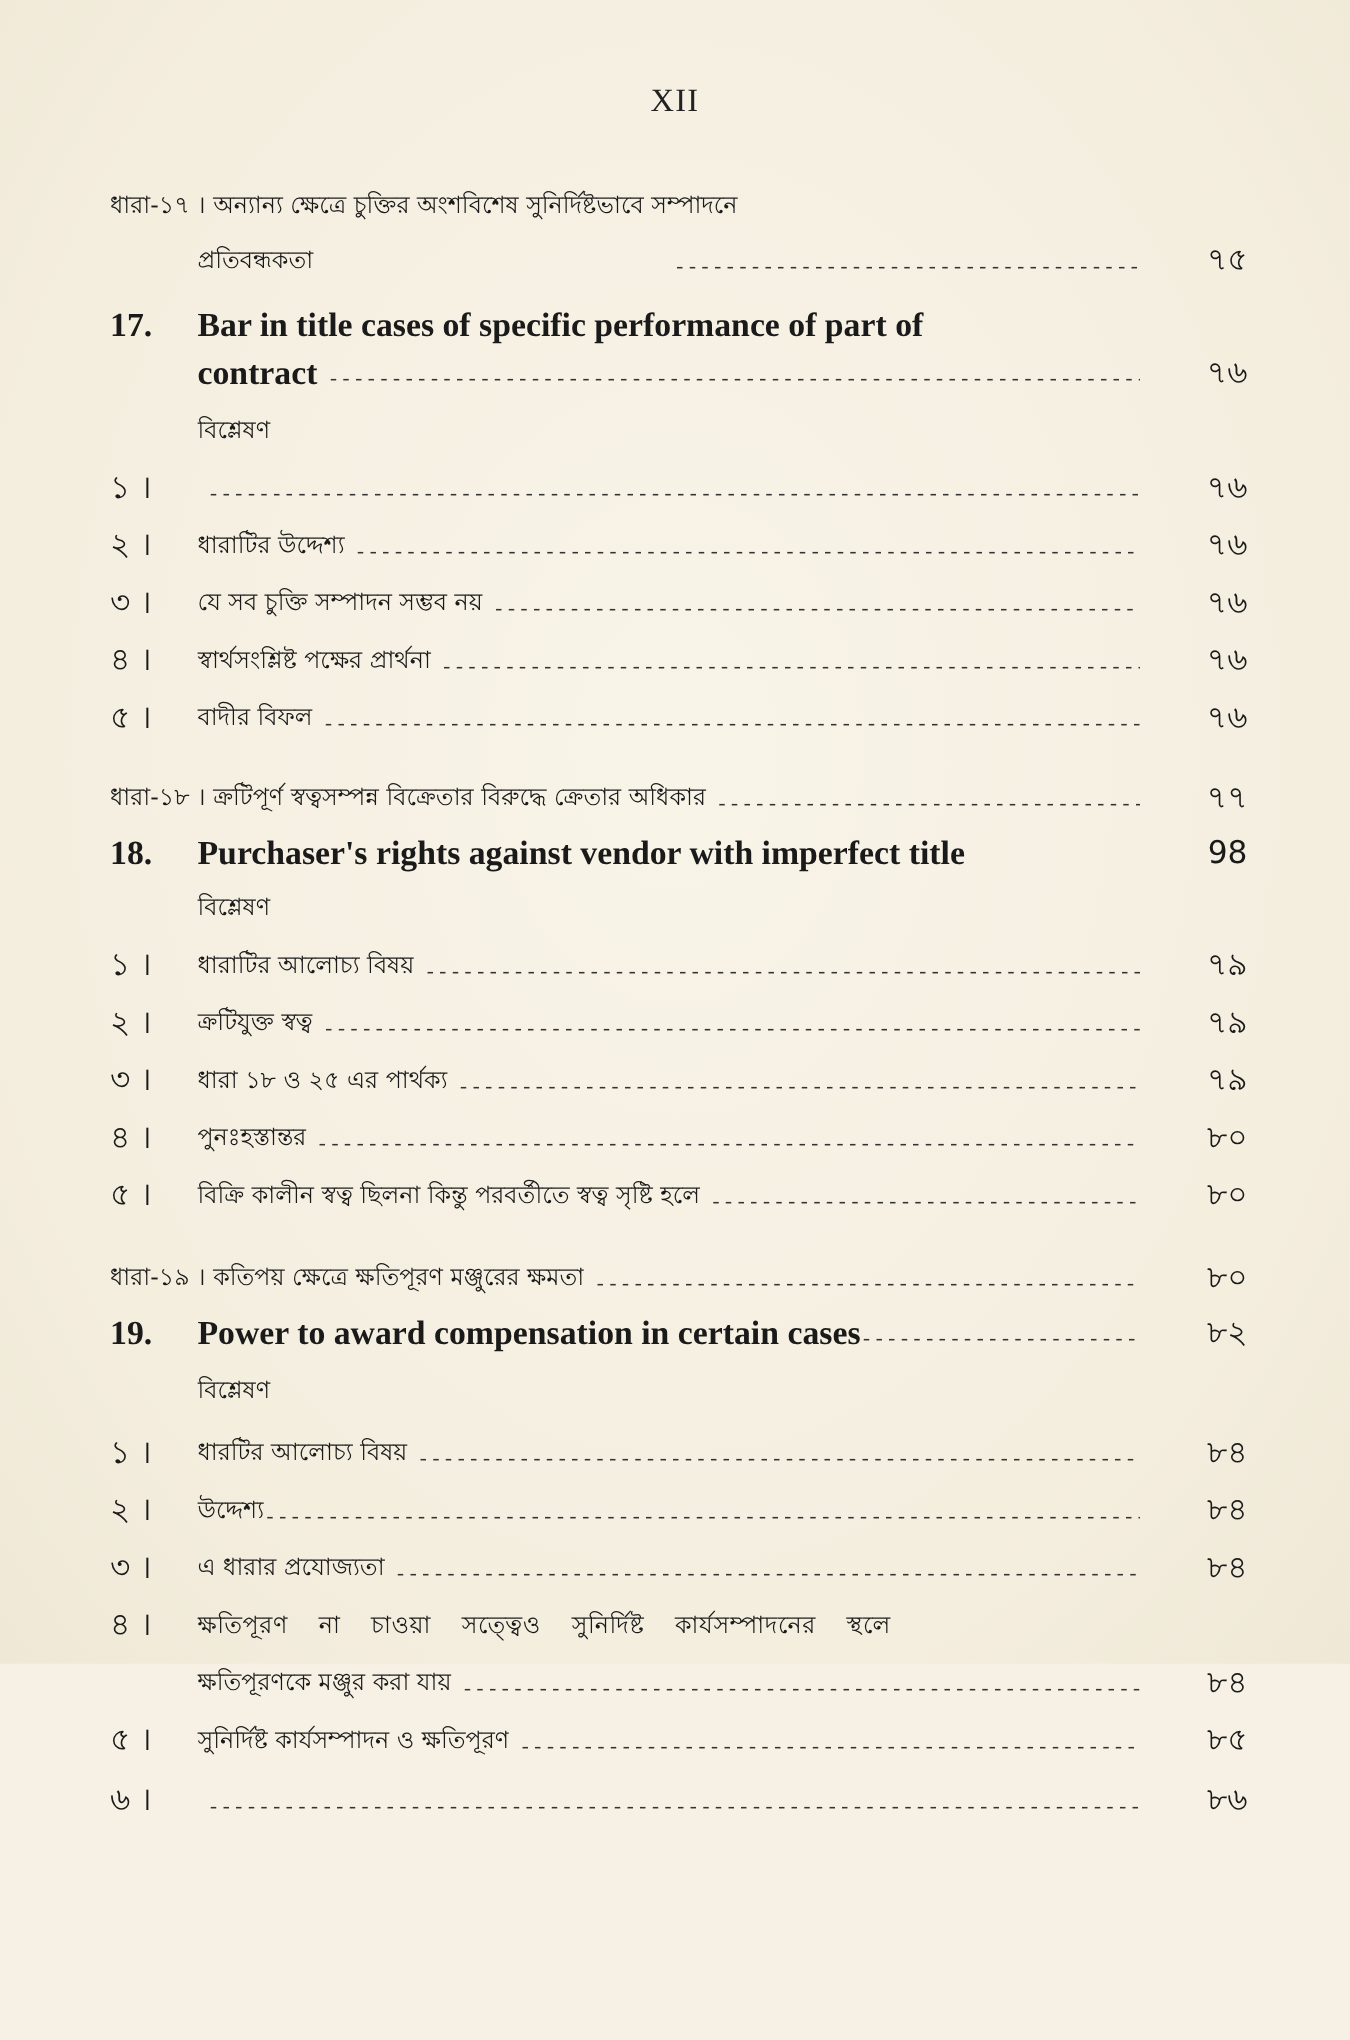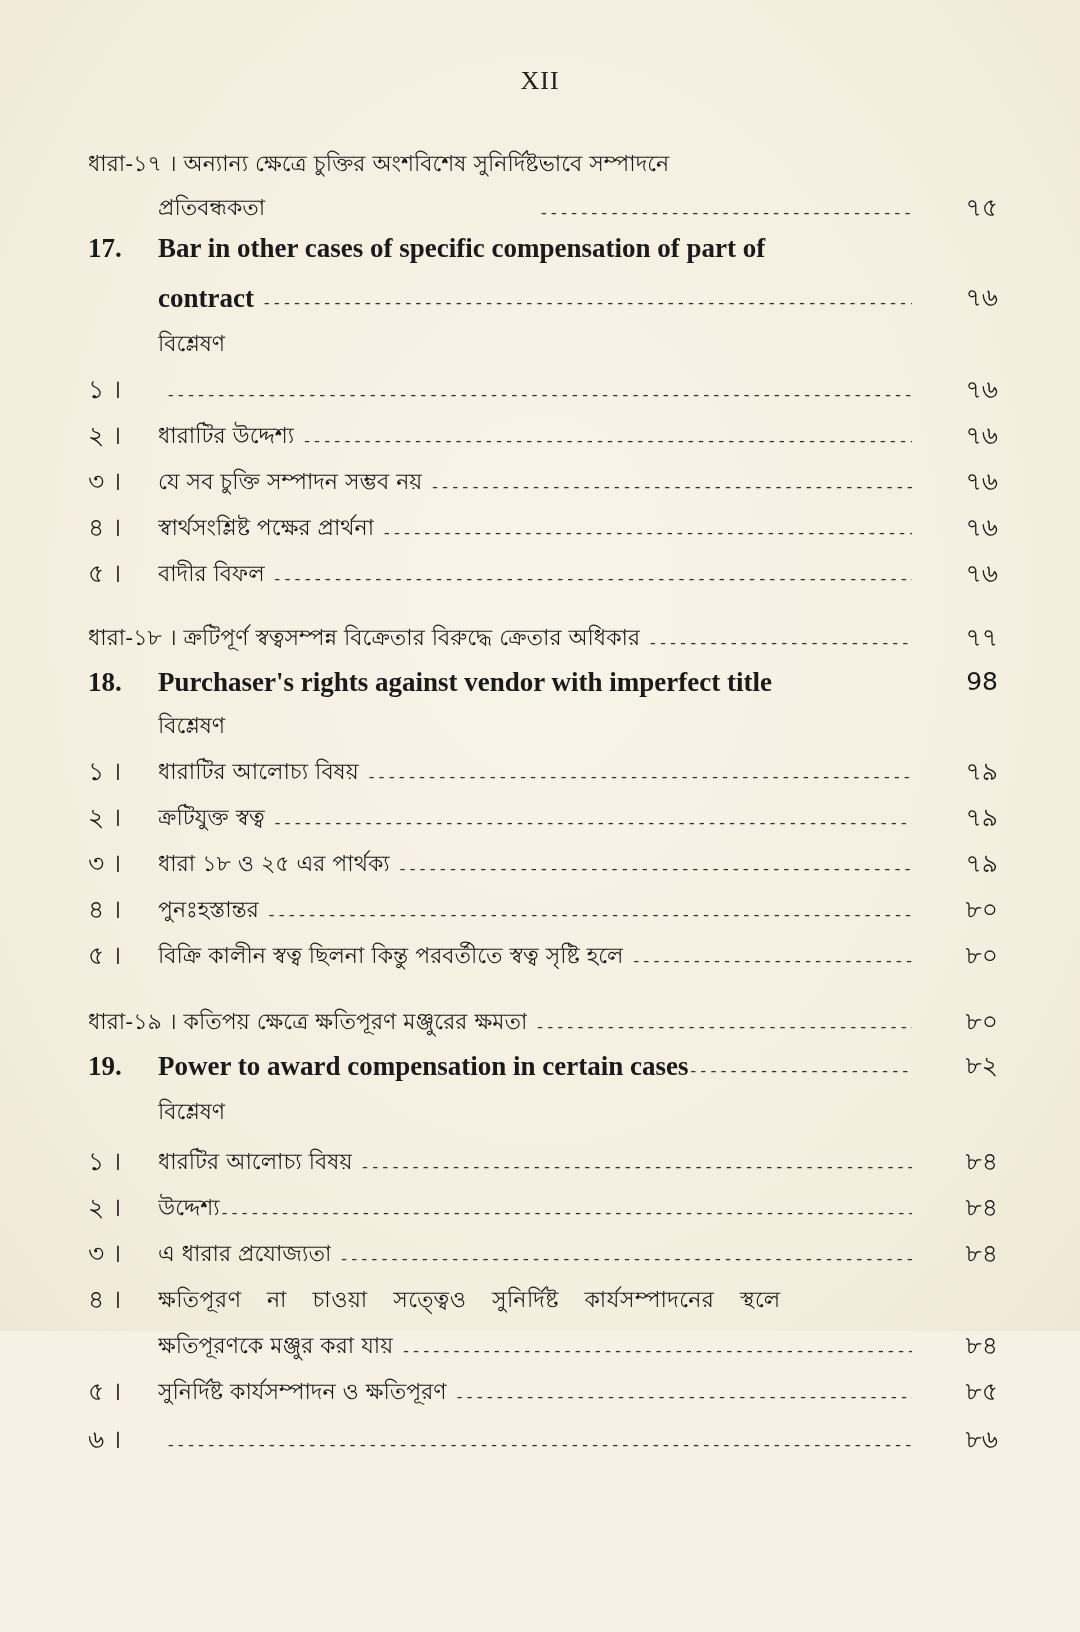--- a/index.html
+++ b/index.html
@@ -53,21 +53,21 @@
     }
     .num.en {
       font-family: "Liberation Serif", serif;
       font-weight: bold;
       font-size: 27px;
     }
     .text {
       flex: 1;
       display: flex;
       align-items: flex-end;
-      font-size: 22px;
+      font-size: 19px;
       line-height: 40px;
       white-space: nowrap;
       overflow: hidden;
     }
     .text.en {
       font-family: "Liberation Serif", serif;
       font-weight: bold;
       font-size: 27px;
     }
     .text.full {
@@ -111,23 +111,23 @@
         <span>ধারা-১৭ ।</span>&nbsp;<span>অন্যান্য ক্ষেত্রে চুক্তির অংশবিশেষ সুনির্দিষ্টভাবে সম্পাদনে</span>
       </span>
     </div>
     <div class="row" style="top:44px">
       <span class="num"></span>
       <span class="text">প্রতিবন্ধকতা</span>
       <span class="leader"></span>
       <span class="pg">৭৫</span>
     </div>
 
-    <div class="row" style="top:84px">
+    <div class="row" style="top:96px">
       <span class="num en">17.</span>
-      <span class="text en">Bar in other cases of specific compensation of part of</span>
+      <span class="text en">Bar in title cases of specific performance of part of</span>
     </div>
     <div class="row" style="top:134px">
       <span class="num"></span>
       <span class="text en" style="flex:none">contract</span>
       <span class="leader"></span>
       <span class="pg">৭৬</span>
     </div>
     <div class="row" style="top:180px">
       <span class="num"></span>
       <span class="text">বিশ্লেষণ</span>

